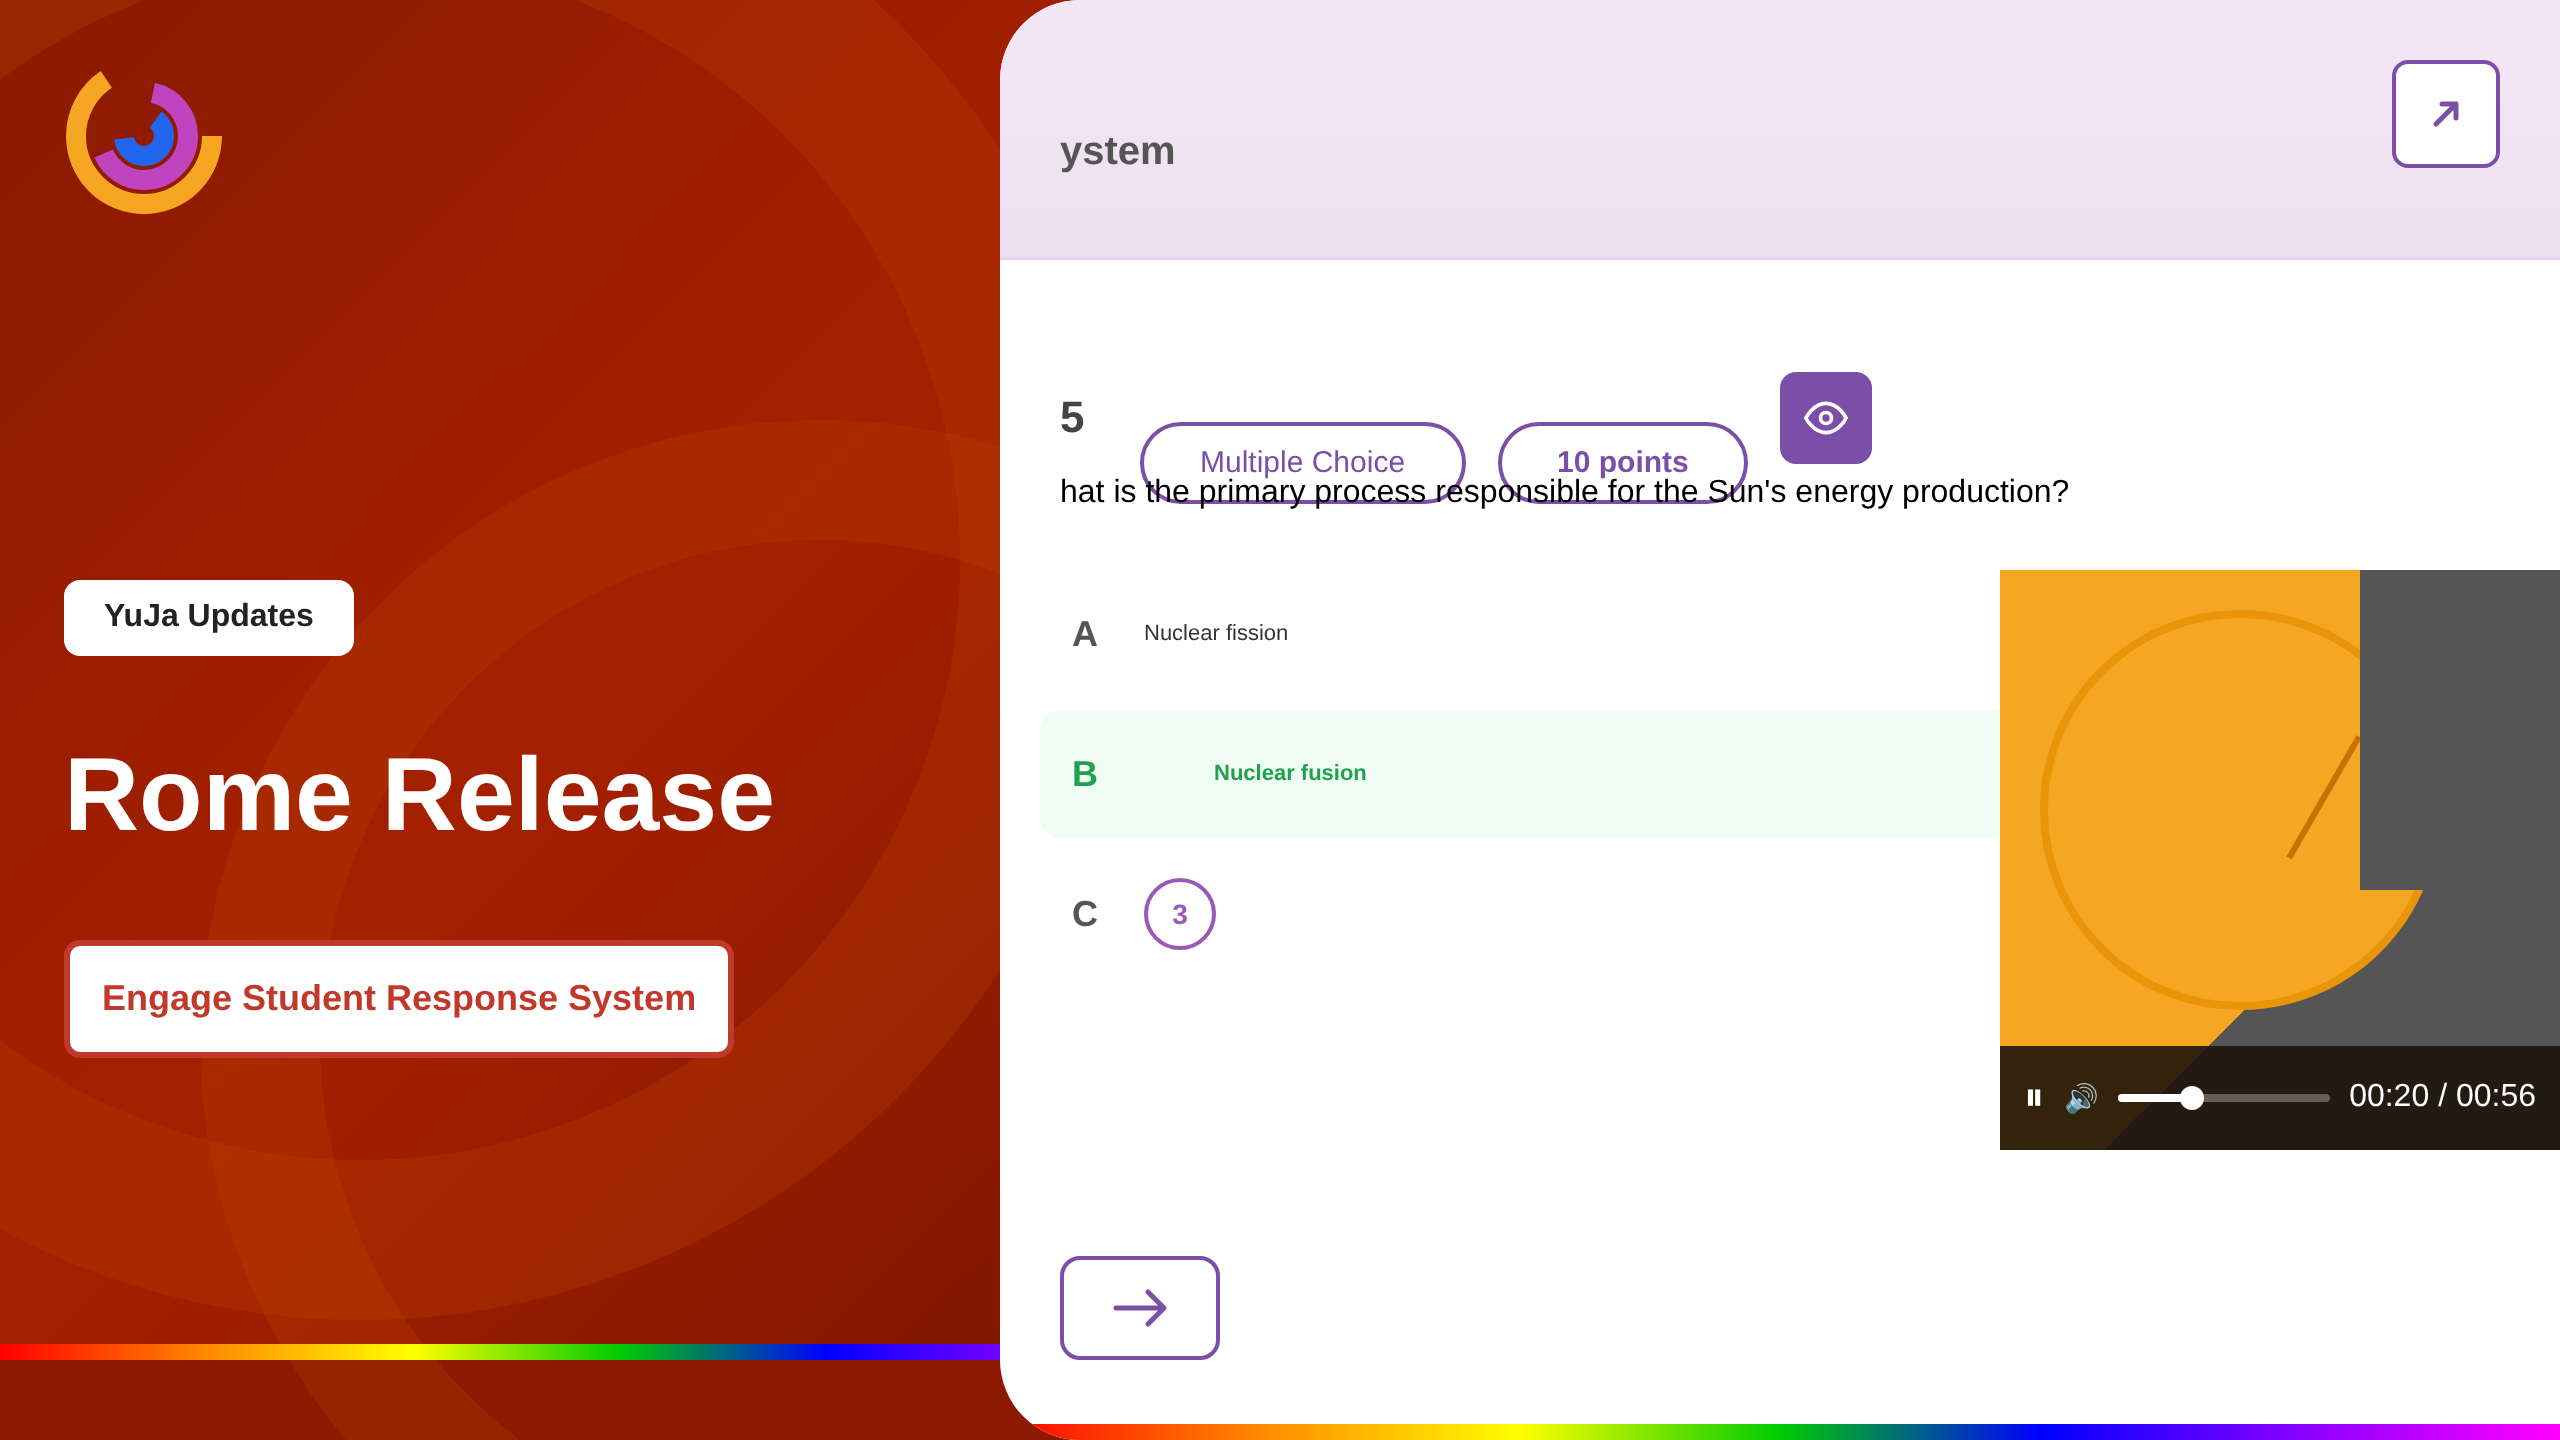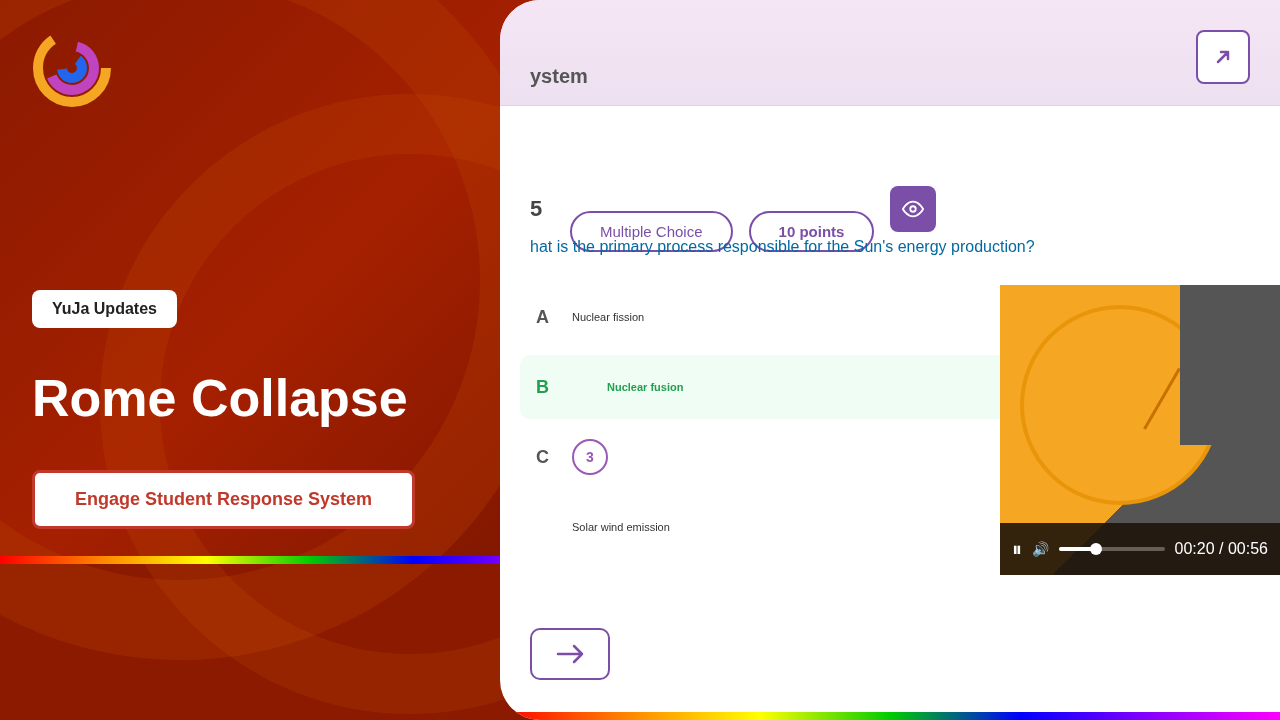--- a/index.html
+++ b/index.html
@@ -10,21 +10,21 @@
       font-family: 'Segoe UI', Arial, sans-serif;
       position: relative;
       background: #8B1A00;
     }
 
     
     .left-panel {
       position: absolute;
       left: 0; top: 0;
       width: 620px;
-      height: 564px;
+      height: 680px;
       background: linear-gradient(135deg, #8B1A00 0%, #A52000 50%, #7A1500 100%);
       z-index: 1;
     }
 
     
     .left-panel::before {
       content: '';
       position: absolute;
       width: 600px;
       height: 600px;
@@ -102,21 +102,21 @@
 
     
     .engage-btn {
       position: absolute;
       top: 470px;
       left: 32px;
       z-index: 10;
       background: #ffffff;
       border: 3px solid #C0392B;
       border-radius: 8px;
-      padding: 16px 40px;
+      padding: 16px 16px;
       cursor: pointer;
     }
 
     .engage-btn span {
       font-size: 18px;
       font-weight: 700;
       color: #C0392B;
     }
 
     
@@ -129,21 +129,21 @@
       background: linear-gradient(to right, #ff0000, #ff8800, #ffff00, #00cc00, #0000ff, #8800ff, #ff00ff);
       z-index: 10;
     }
 
     
     .quiz-header {
       position: absolute;
       top: 0;
       left: 0;
       right: 0;
-      height: 106px;
+      height: 130px;
       background: linear-gradient(180deg, #f5e6f5 0%, #ede0f0 100%);
       display: flex;
       align-items: center;
       padding: 0 30px;
       border-bottom: 1px solid #e0d0e8;
     }
 
     
     .question-controls {
       position: absolute;
@@ -192,21 +192,21 @@
       border: none;
     }
 
     
     .question-text {
       position: absolute;
       top: 235px;
       left: 30px;
       right: 30px;
       font-size: 16px;
-      color: #0369a1;
+      color: #000000;
       line-height: 1.5;
     }
 
     
     .answers-area {
       position: absolute;
       top: 285px;
       left: 20px;
       right: 20px;
     }
@@ -429,21 +429,21 @@
       <circle cx="40" cy="40" r="22" fill="none" stroke="#c044c0" stroke-width="10" stroke-dasharray="90 48" stroke-dashoffset="30"></circle>
 
       <circle cx="40" cy="40" r="10" fill="none" stroke="#2266ee" stroke-width="10" stroke-dasharray="40 23" stroke-dashoffset="10"></circle>
     </svg>
   </div>
 
   <div class="yuja-badge">
     <span>YuJa Updates</span>
   </div>
 
-  <div class="rome-title">Rome Collapse</div>
+  <div class="rome-title">Rome Release</div>
 
   <div class="engage-btn">
     <span>Engage Student Response System</span>
   </div>
 
   <div class="rainbow-bar"></div>
 </div>
 
 <div class="right-panel">
 
@@ -483,24 +483,20 @@
       <span class="answer-letter correct">B</span>
       <span class="answer-text correct">Nuclear fusion</span>
       <div class="vote-badge">10</div>
     </div>
 
     <div class="answer-row">
       <span class="answer-letter">C</span>
       <div class="vote-badge">3</div>
     </div>
 
-    <div class="answer-row d-row">
-      <span class="answer-text">Solar wind emission</span>
-      <div class="vote-badge">0</div>
-    </div>
   </div>
 
   <div class="nav-arrow-btn">
     <svg width="28" height="20" viewBox="0 0 28 20" fill="none">
       <path d="M2 10H26M18 2L26 10L18 18" stroke="#7B4FA8" stroke-width="2.5" stroke-linecap="round" stroke-linejoin="round"></path>
     </svg>
   </div>
 
   <div class="video-area">
     <div class="video-thumbnail">

